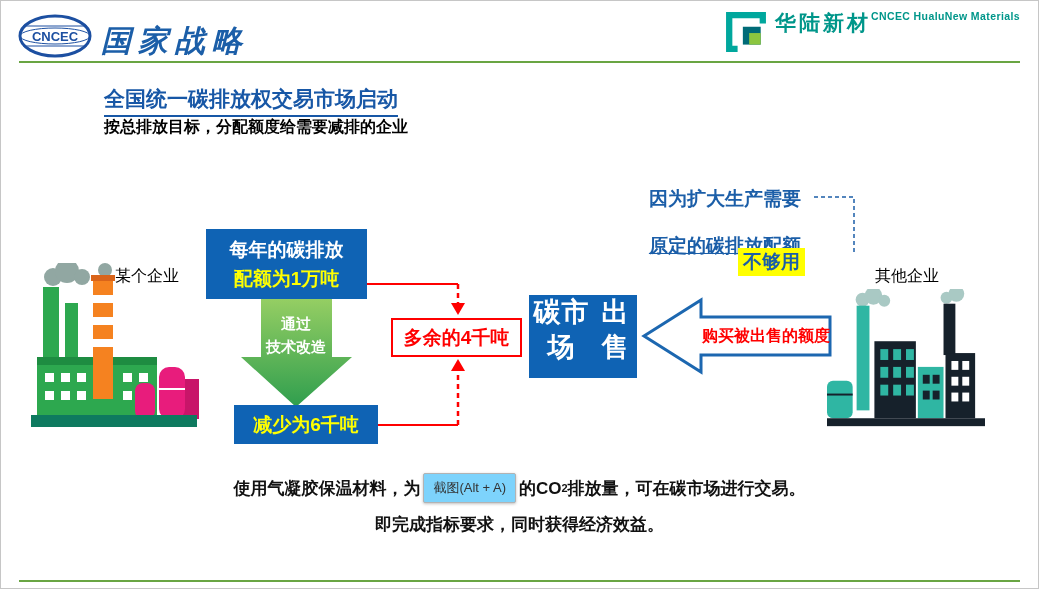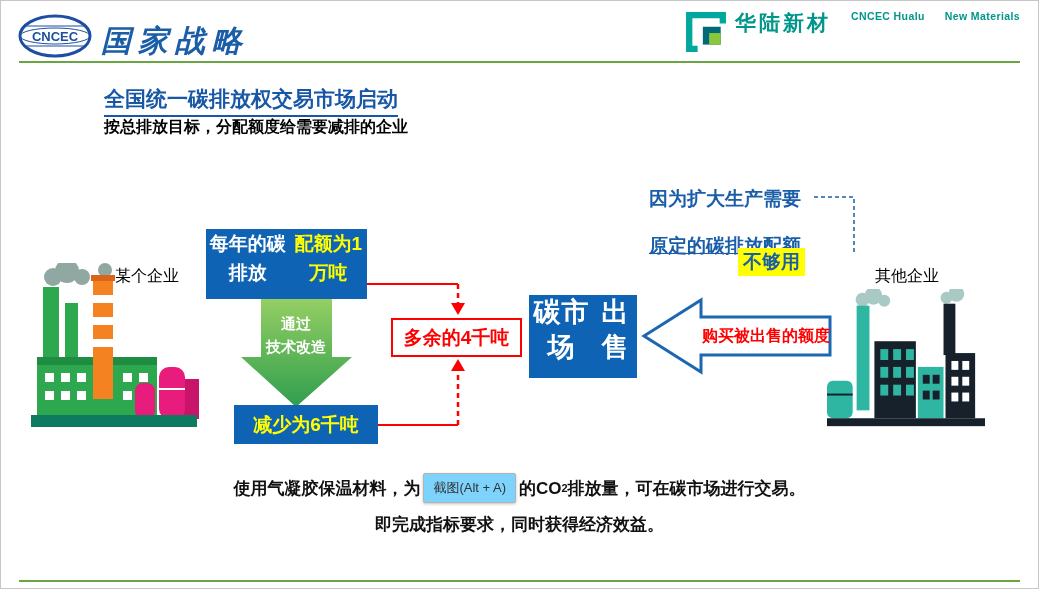--- a/index.html
+++ b/index.html
@@ -11,21 +11,21 @@
 
   
   .cncec-logo { left:16px; top:12px; width:76px; height:46px; }
   .brand-title { left:100px; top:20px; font-size:30px; font-weight:bold; font-style:italic;
                  letter-spacing:7px; color:#1b5ea8;
                  font-family:"Liberation Serif","DejaVu Serif",serif; }
   .header-rule { left:18px; right:18px; top:60px; height:2px; background:#69a543; }
   .hualu-logo { right:18px; top:10px; display:flex; align-items:flex-start; gap:8px; }
   .hualu-text { display:flex; flex-direction:row; line-height:1.1; }
   .hualu-name { font-size:21px; font-weight:bold; color:#00968a; letter-spacing:3px; }
-  .hualu-sub  { font-size:10.5px; font-weight:bold; color:#00968a; letter-spacing:.4px;margin-left:20px; }
+  .hualu-sub  { font-size:10.5px; font-weight:bold; color:#00968a; letter-spacing:.4px; }
 
   
   .page-title { left:103px; top:84px; font-size:21px; font-weight:bold; color:#1757a6;
                 border-bottom:2px solid #1757a6; padding-bottom:2px; }
   .page-subtitle { left:103px; top:116px; font-size:16px; font-weight:bold; color:#000; }
 
   
   .ann { font-size:19px; font-weight:bold; color:#1b5ea8; white-space:nowrap; }
   .ann1 { left:648px; top:185px; }
   .ann2 { left:648px; top:232px;text-decoration:underline; }
@@ -34,21 +34,21 @@
   
   .factory-label { font-size:16px; color:#000; font-weight:normal; }
   .lf-label { left:114px; top:265px; }
   .rf-label { left:874px; top:265px; }
   .lf-svg { left:26px;  top:262px; }
   .rf-svg { left:826px; top:288px; }
 
   
   .blue-box { background:#0f63b4; color:#fff; font-weight:bold; text-align:center; }
   .quota-box { left:205px; top:228px; width:161px; height:70px; display:flex;
-               flex-direction:row; justify-content:center; font-size:19px; line-height:1.55; }
+               flex-direction:column; justify-content:center; font-size:19px; line-height:1.55; }
   .quota-line2 { color:#ffff00; }
   .reduced-box { left:233px; top:404px; width:144px; height:39px; line-height:39px;
                  font-size:19px; color:#ffff00; }
   .surplus-box { left:390px; top:317px; width:131px; height:39px; background:#fff;
                  border:2px solid #ff0000; color:#ff0000; font-weight:bold;
                  font-size:19px; text-align:center; line-height:35px; }
   .market-box { left:528px; top:294px; width:108px; height:83px; display:flex;
                 flex-direction:row; justify-content:center; font-size:27px;
                 line-height:1.3; letter-spacing:1px; }
   .green-arrow-svg { left:233px; top:298px; }

